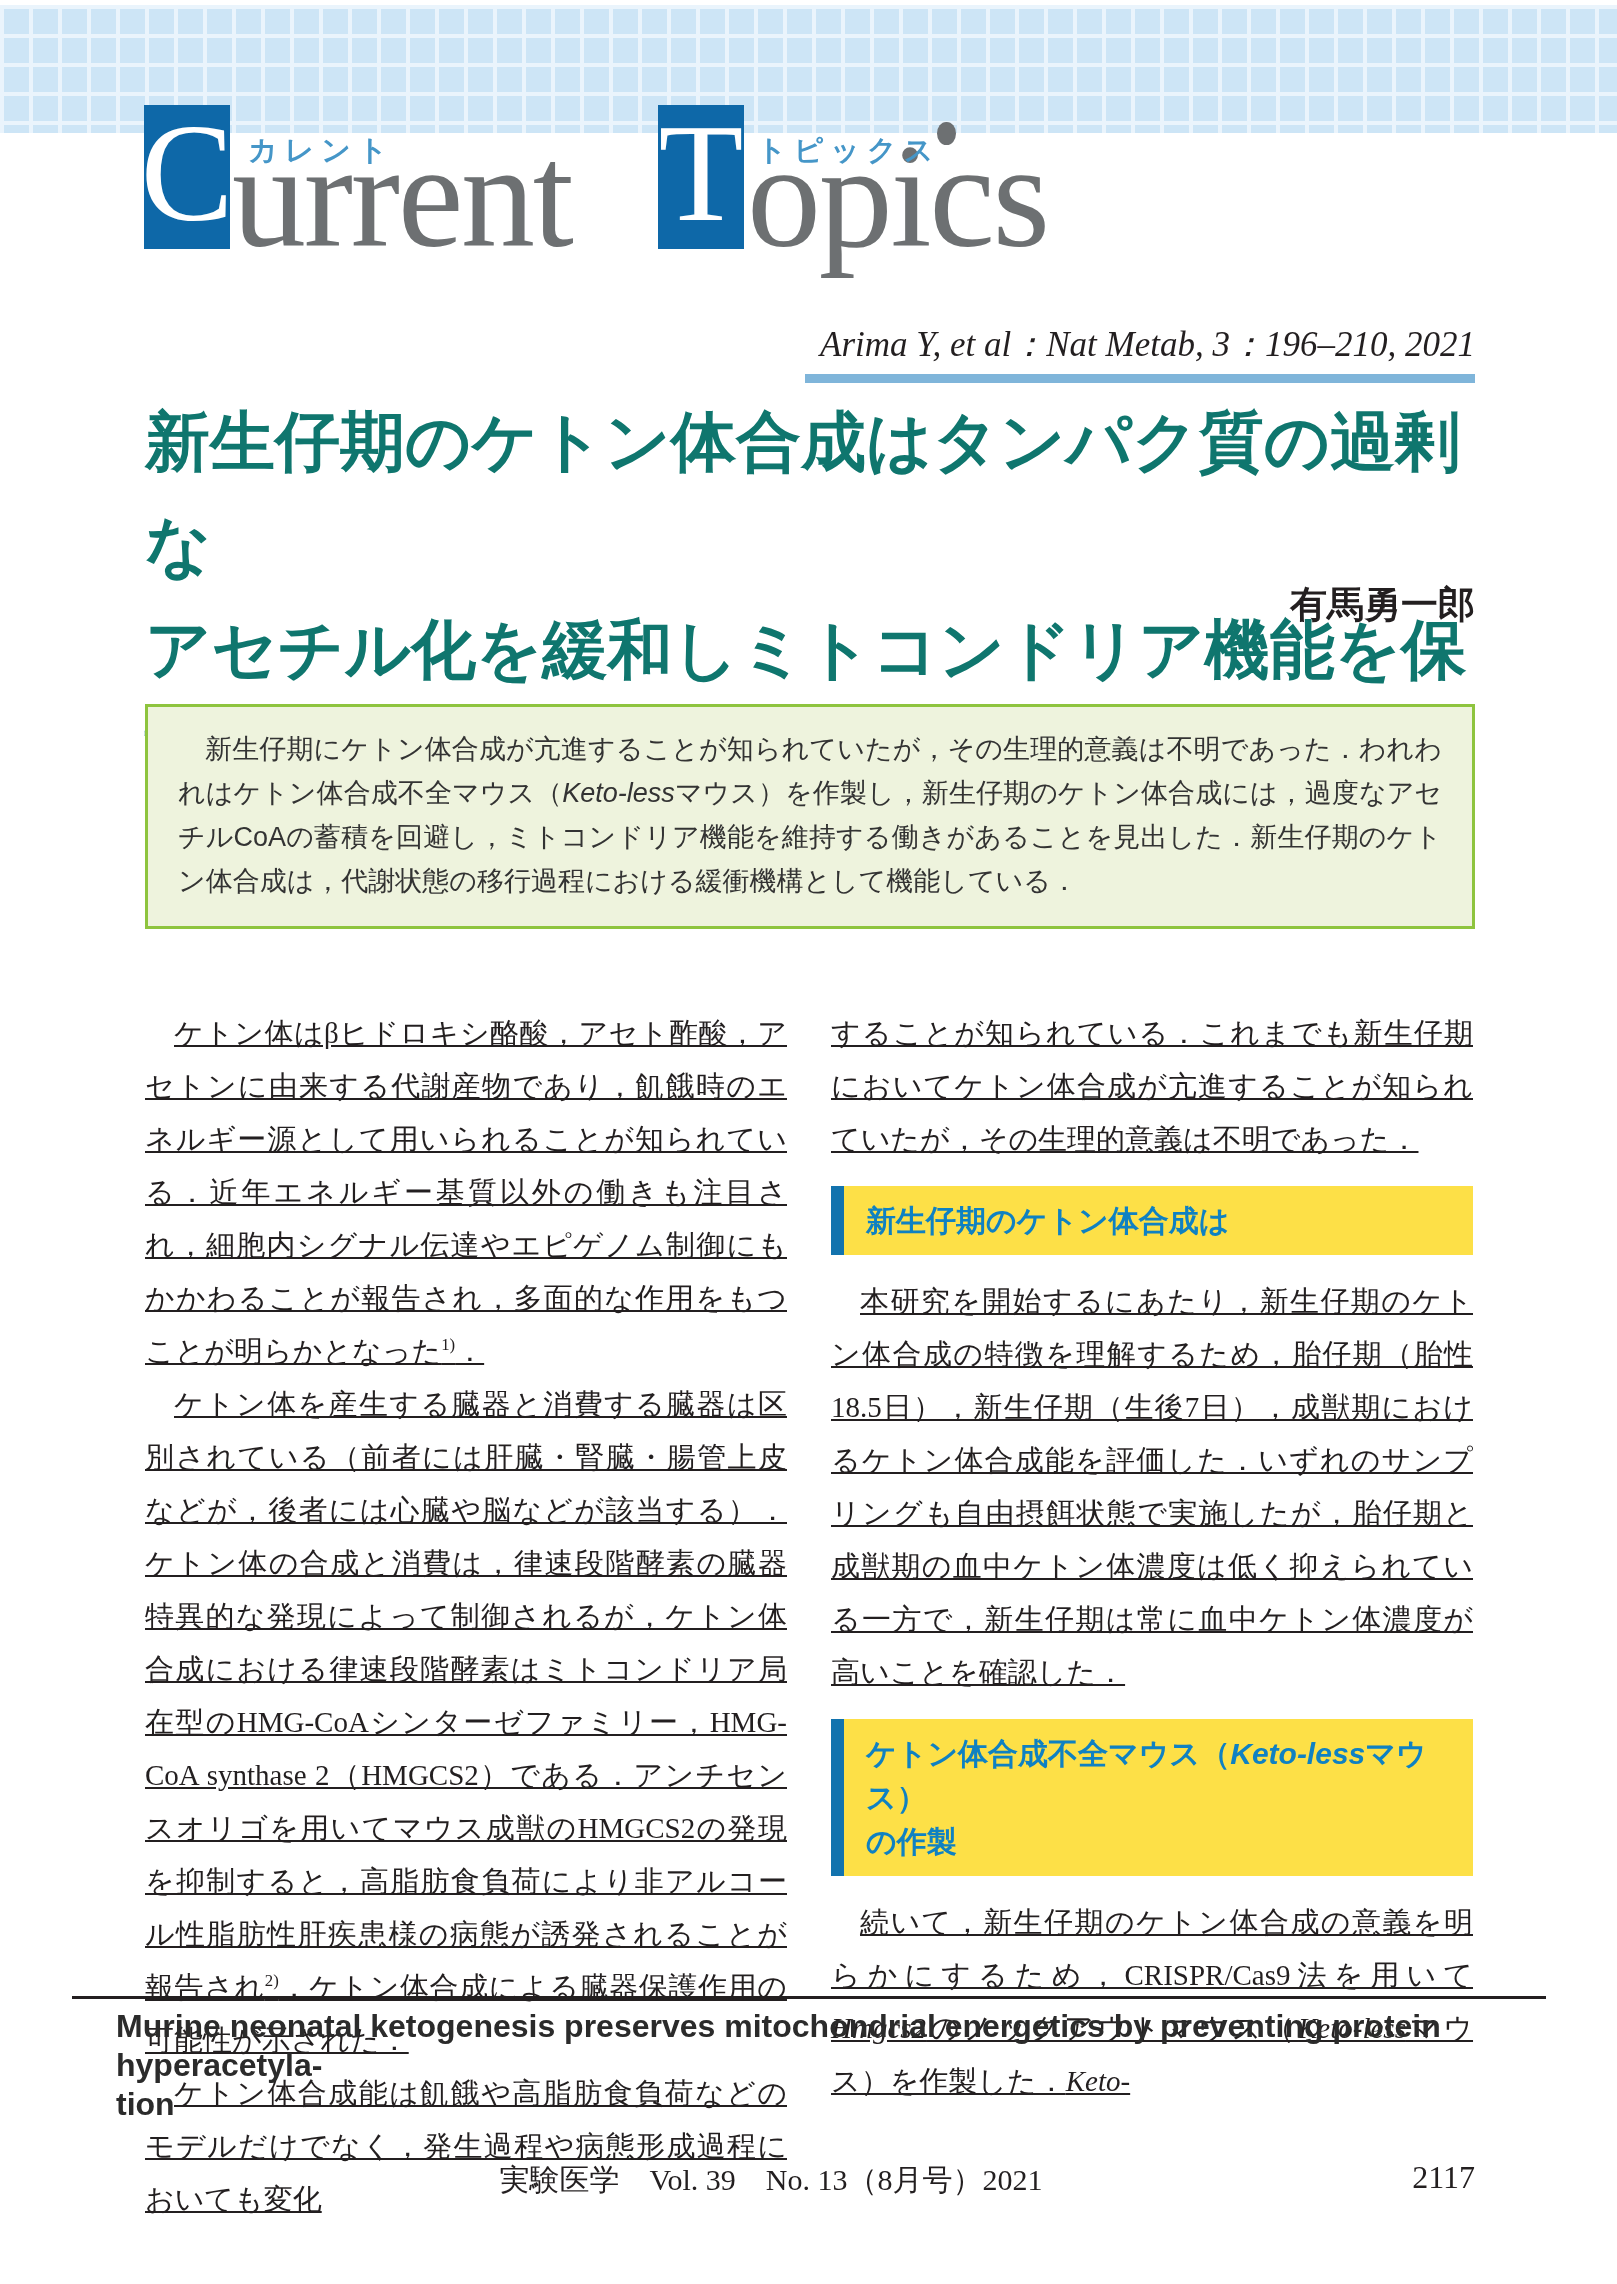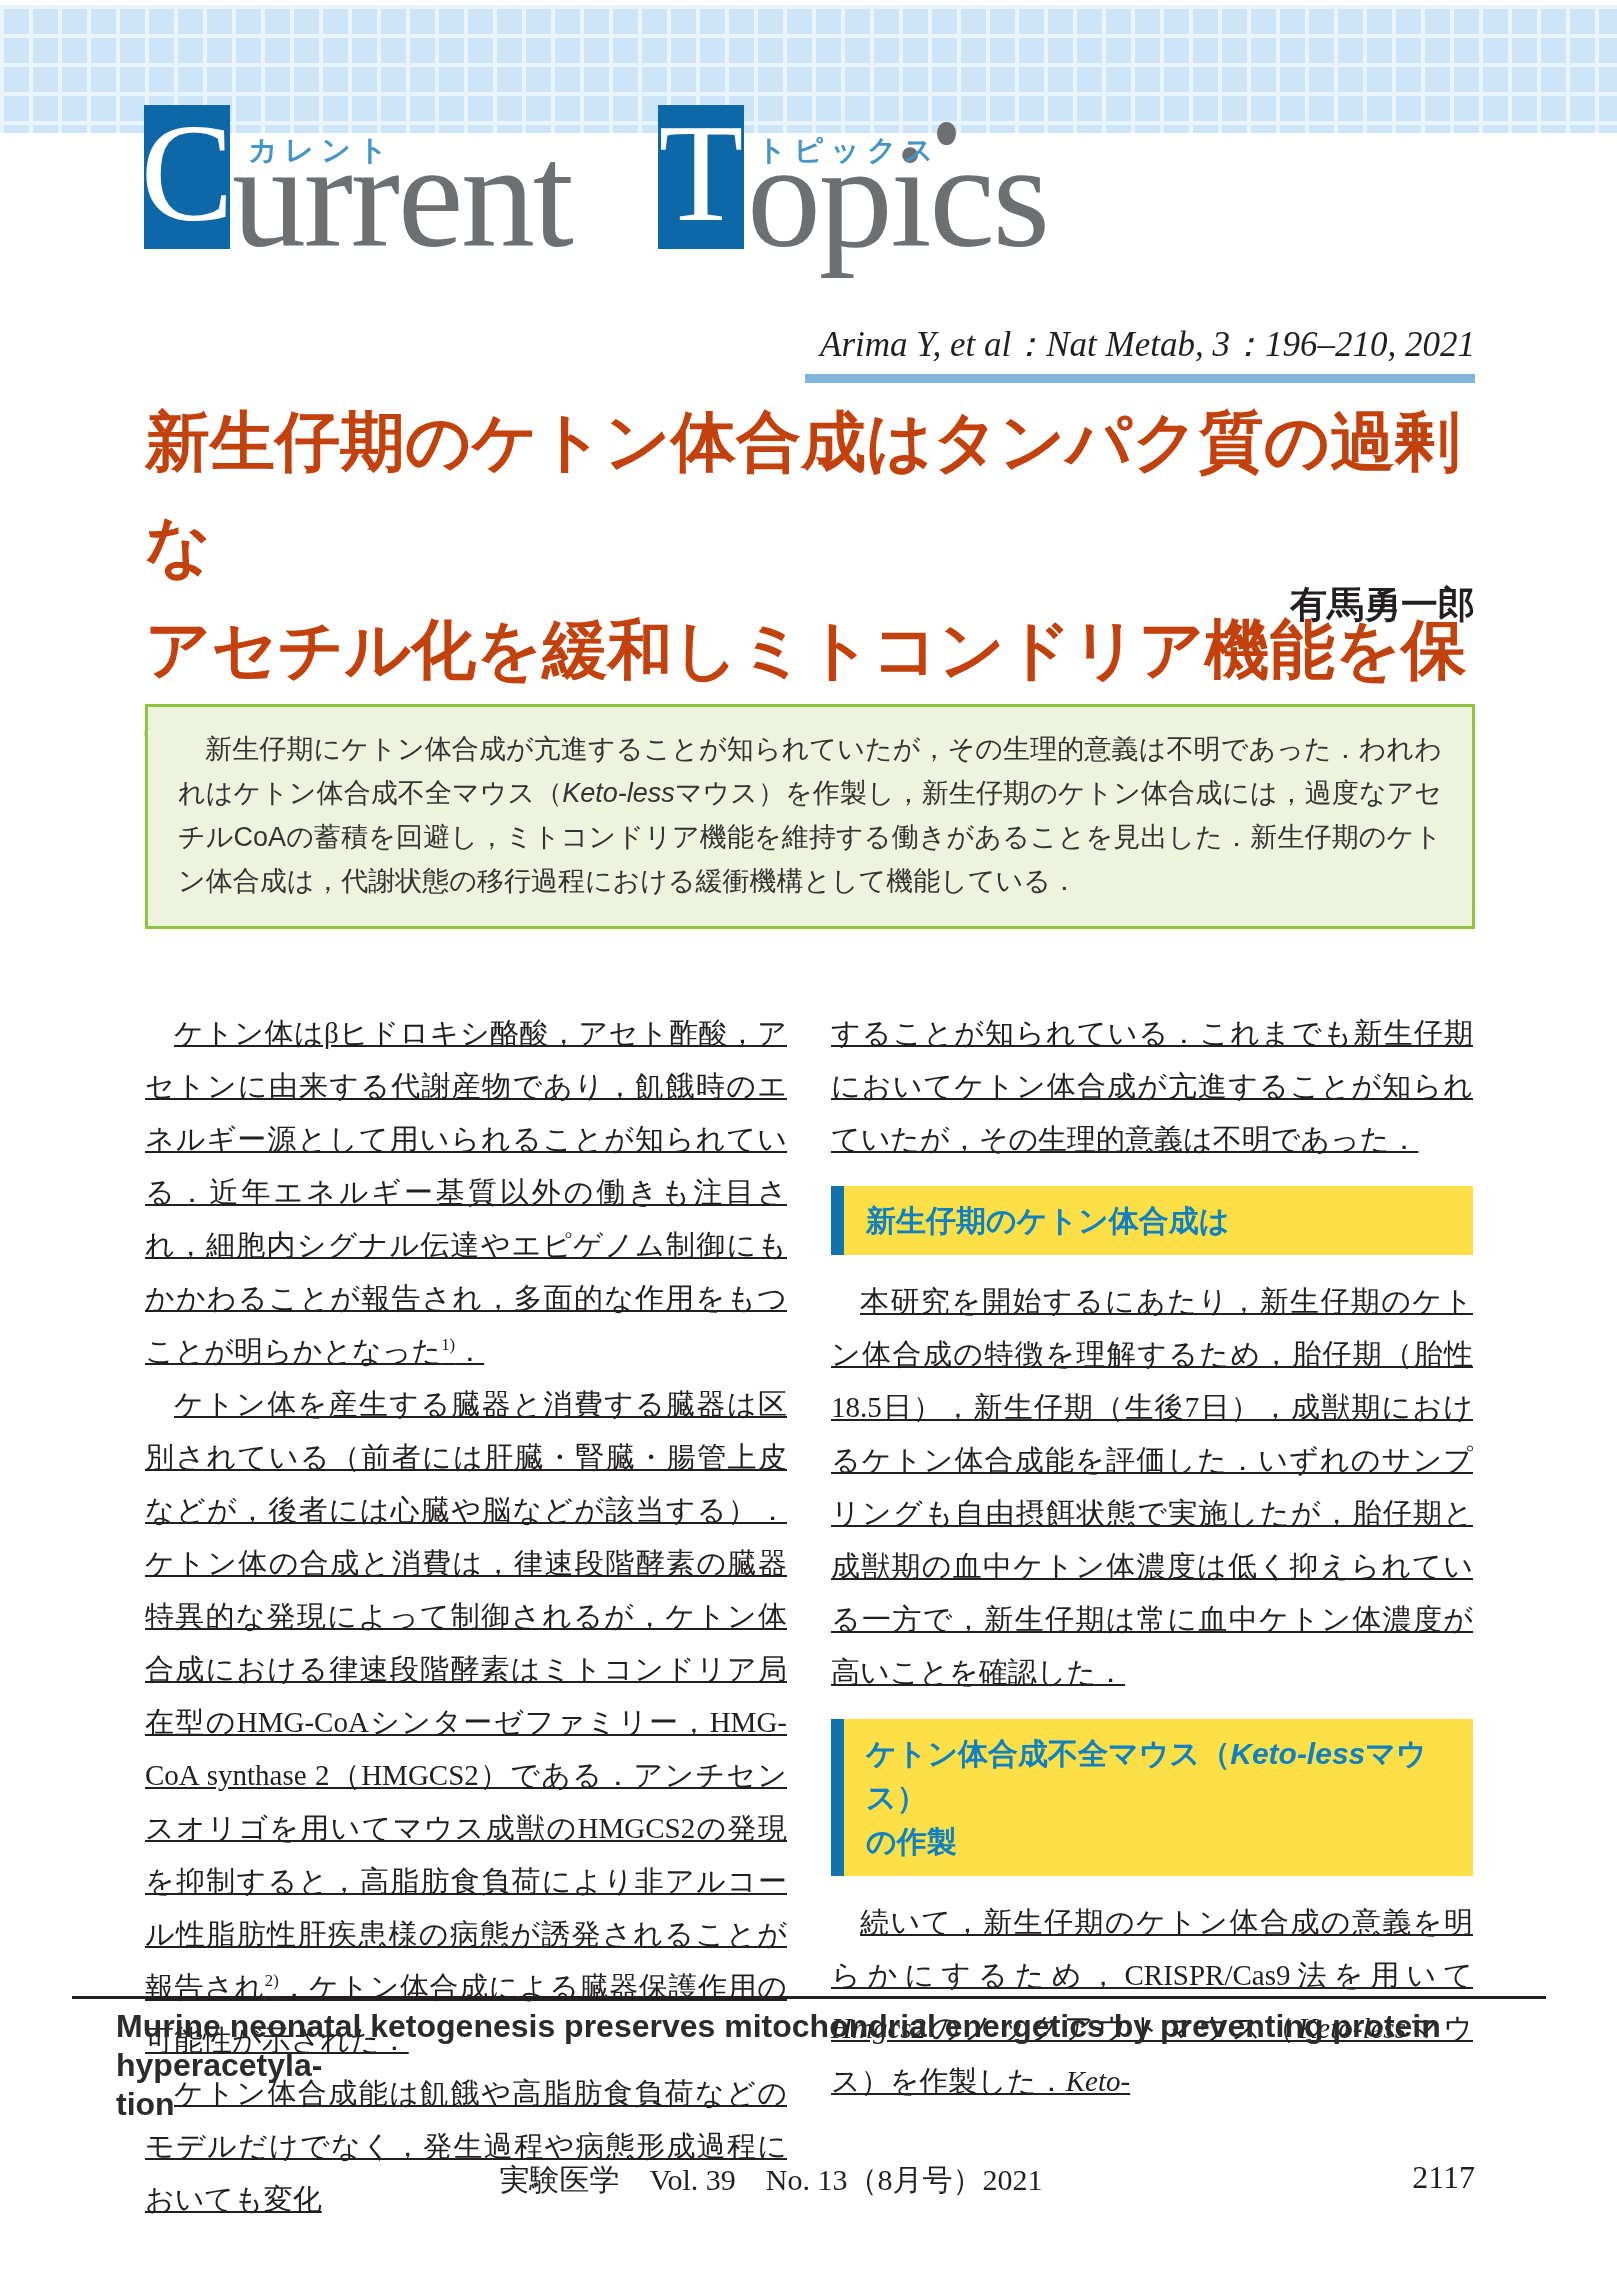--- a/index.html
+++ b/index.html
@@ -32,21 +32,21 @@
   .logo-dot{position:absolute;left:937px;top:122px;width:18.7px;height:23.4px;background:#6d7072;border-radius:50%;}
 
   
   .citation{position:absolute;right:143px;top:323px;font-style:italic;font-size:35px;line-height:44px;
     color:#231f20;white-space:nowrap;font-family:"Liberation Serif","DejaVu Serif",serif;}
   .citation-bar{position:absolute;right:143px;top:374px;width:670px;height:8.6px;background:#7fb5da;}
 
   
   .main-title{position:absolute;left:145px;top:390px;width:1372px;
     font-family:"Liberation Sans","DejaVu Sans",sans-serif;font-weight:bold;
-    font-size:65px;line-height:104px;color:#c2410c;letter-spacing:0px;}
+    font-size:65px;line-height:104px;color:#0f766e;letter-spacing:0px;}
   .author{position:absolute;right:143px;top:580px;font-family:"Liberation Sans","DejaVu Sans",sans-serif;
     font-weight:bold;font-size:37px;color:#231f20;white-space:nowrap;}
 
   
   .abstract-box{position:absolute;left:145px;top:704px;width:1330px;box-sizing:border-box;
     border:3.9px solid #8ec43e;background:#eef3dd;padding:20px 30px 23.4px 30px;}
   .abstract-box p{margin:0;font-family:"Liberation Sans","DejaVu Sans",sans-serif;
     font-size:27px;line-height:44px;color:#333333;text-align:justify;}
 
   

